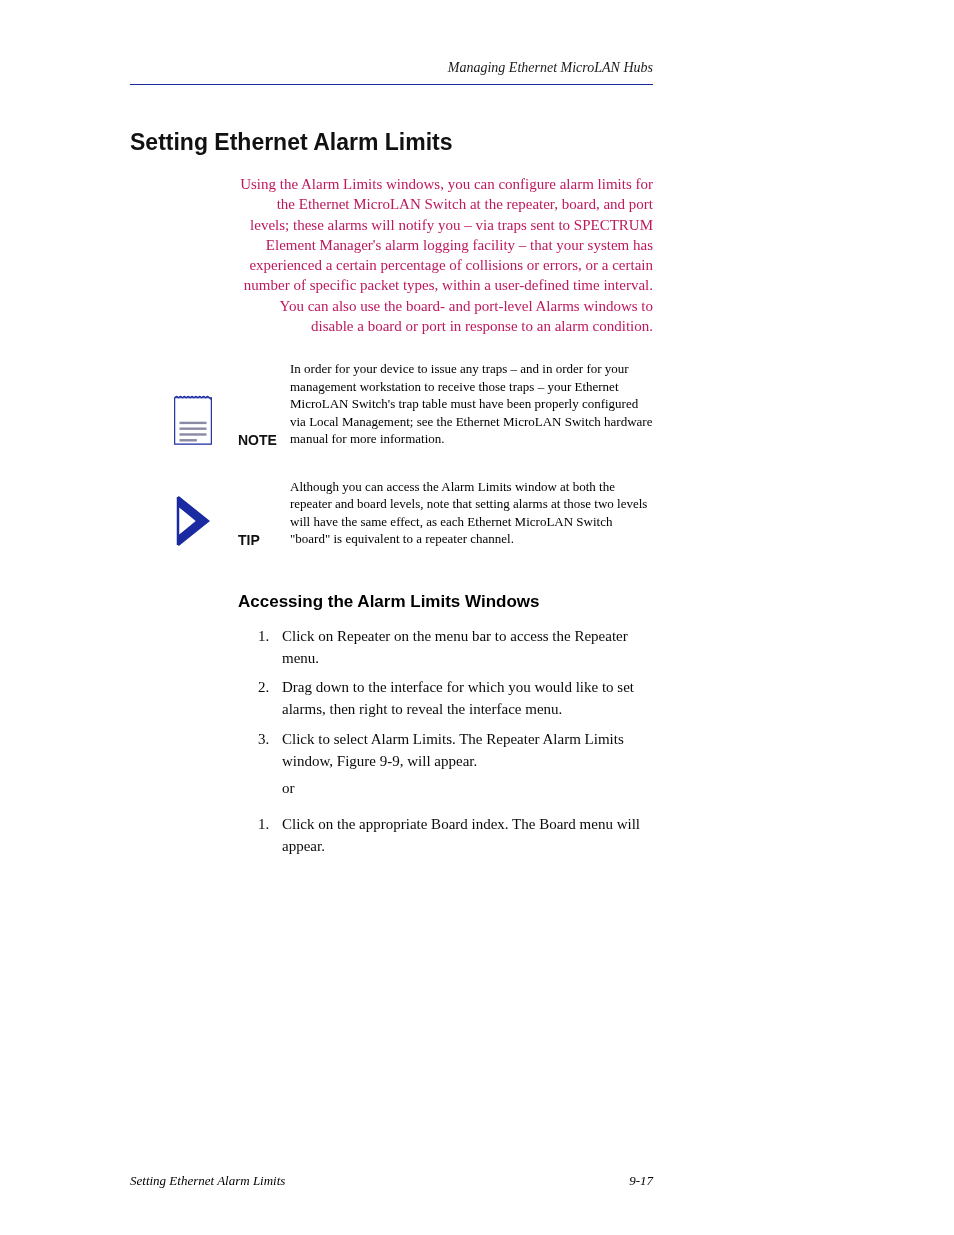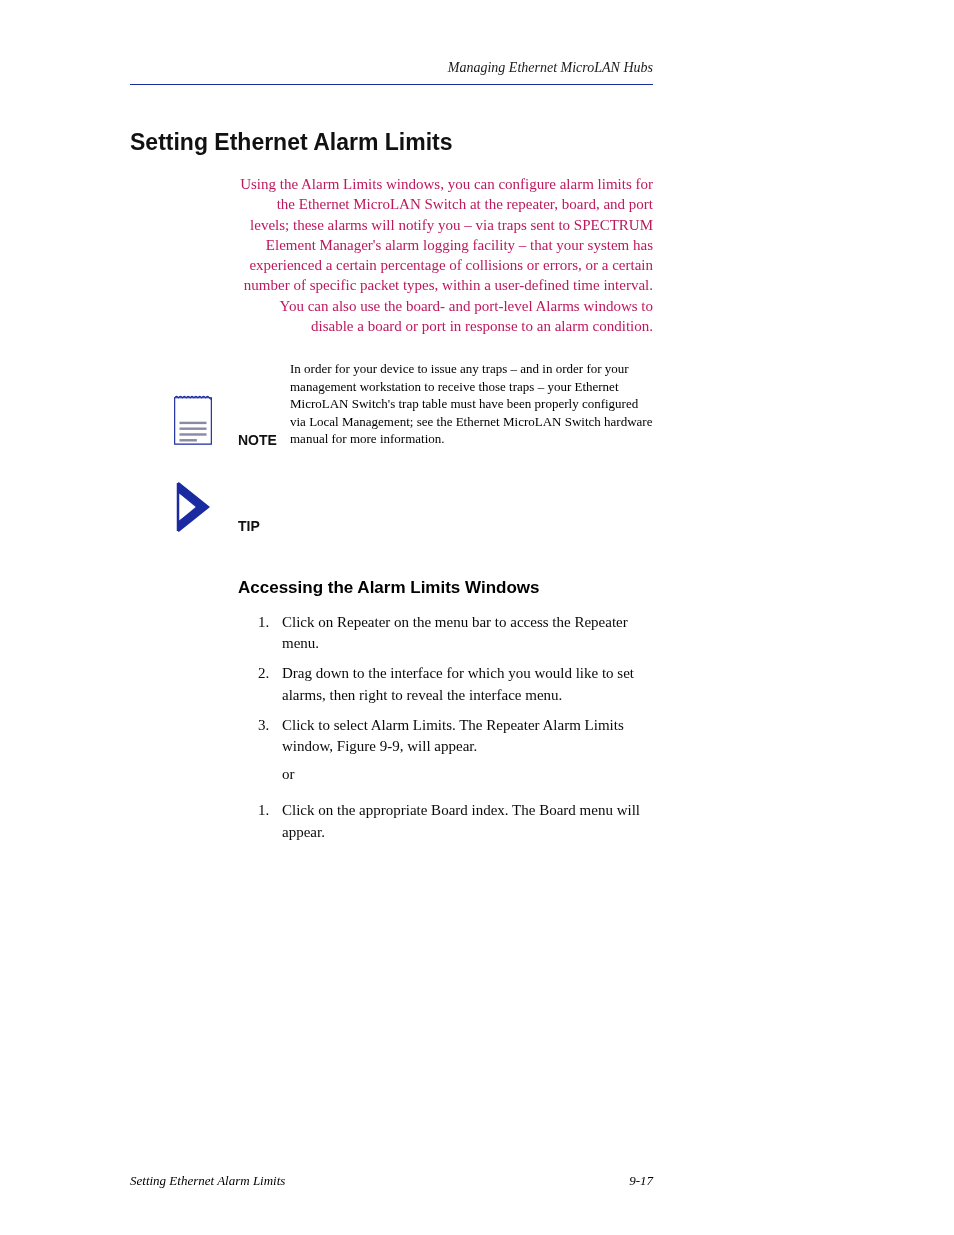--- a/index.html
+++ b/index.html
@@ -154,20 +154,21 @@
   <div class="callout-row" style="margin-top:30px;">
     <div class="callout-icon-col">
       <svg width="46" height="54" viewBox="0 0 46 54">
         <path d="M 8 3 L 38 27 L 8 51 L 8 42 L 26 27 L 8 12 Z" fill="#1a2aa0" stroke="#1a2aa0" stroke-width="0.5"></path>
         <path d="M 8 3 L 38 27 L 8 51 L 8 42 L 28 27 L 8 12 Z" fill="none" stroke="#1a2aa0" stroke-width="1"></path>
         <path d="M 8 3 L 38 27 L 8 51" fill="none" stroke="#1a2aa0" stroke-width="2.5" stroke-linejoin="miter"></path>
         <path d="M 8 3 L 8 51" fill="none" stroke="#1a2aa0" stroke-width="2.5"></path>
       </svg>
     </div>
     <div class="callout-label">TIP</div>
+    <div class="callout-text">Although you can access the Alarm Limits window at both the repeater and board levels, note that setting alarms at those two levels will have the same effect, as each Ethernet MicroLAN Switch "board" is equivalent to a repeater channel.</div>
   </div>
 
   <div class="sub-section-title">Accessing the Alarm Limits Windows</div>
 
 
   <div class="steps-block">
     <div class="step">
       <div class="step-num">1.</div>
       <div class="step-text">Click on Repeater on the menu bar to access the Repeater menu.</div>
     </div>

